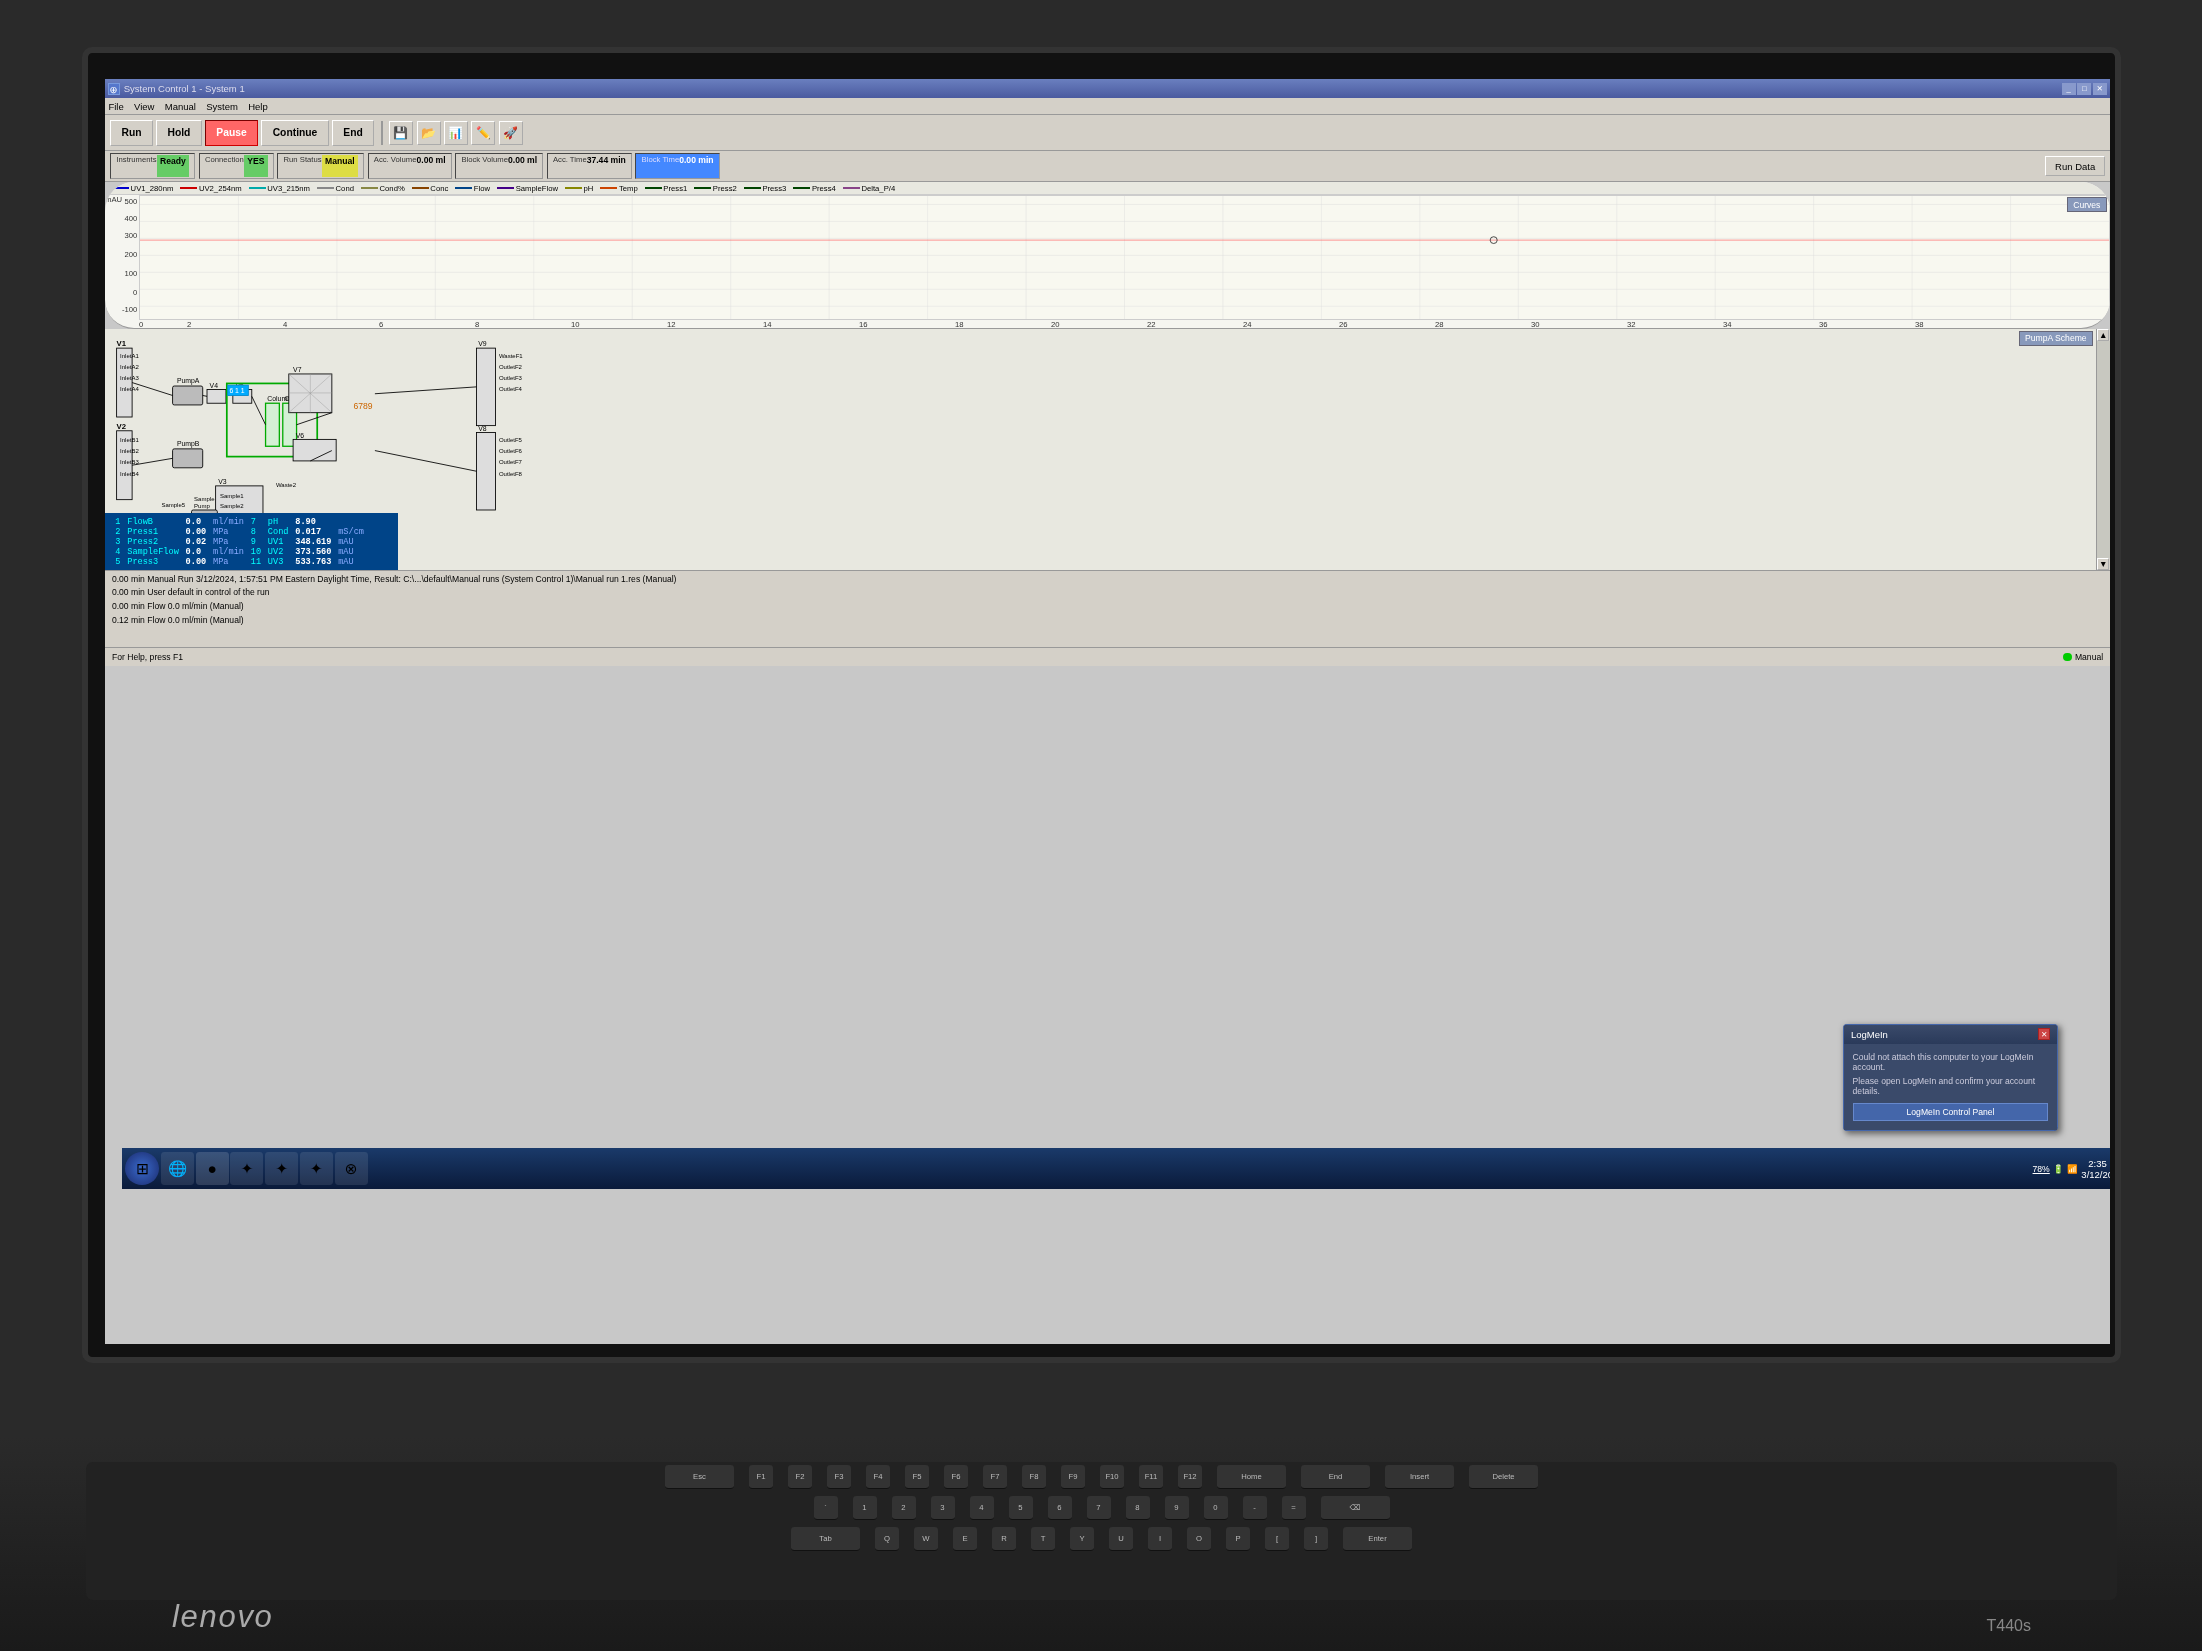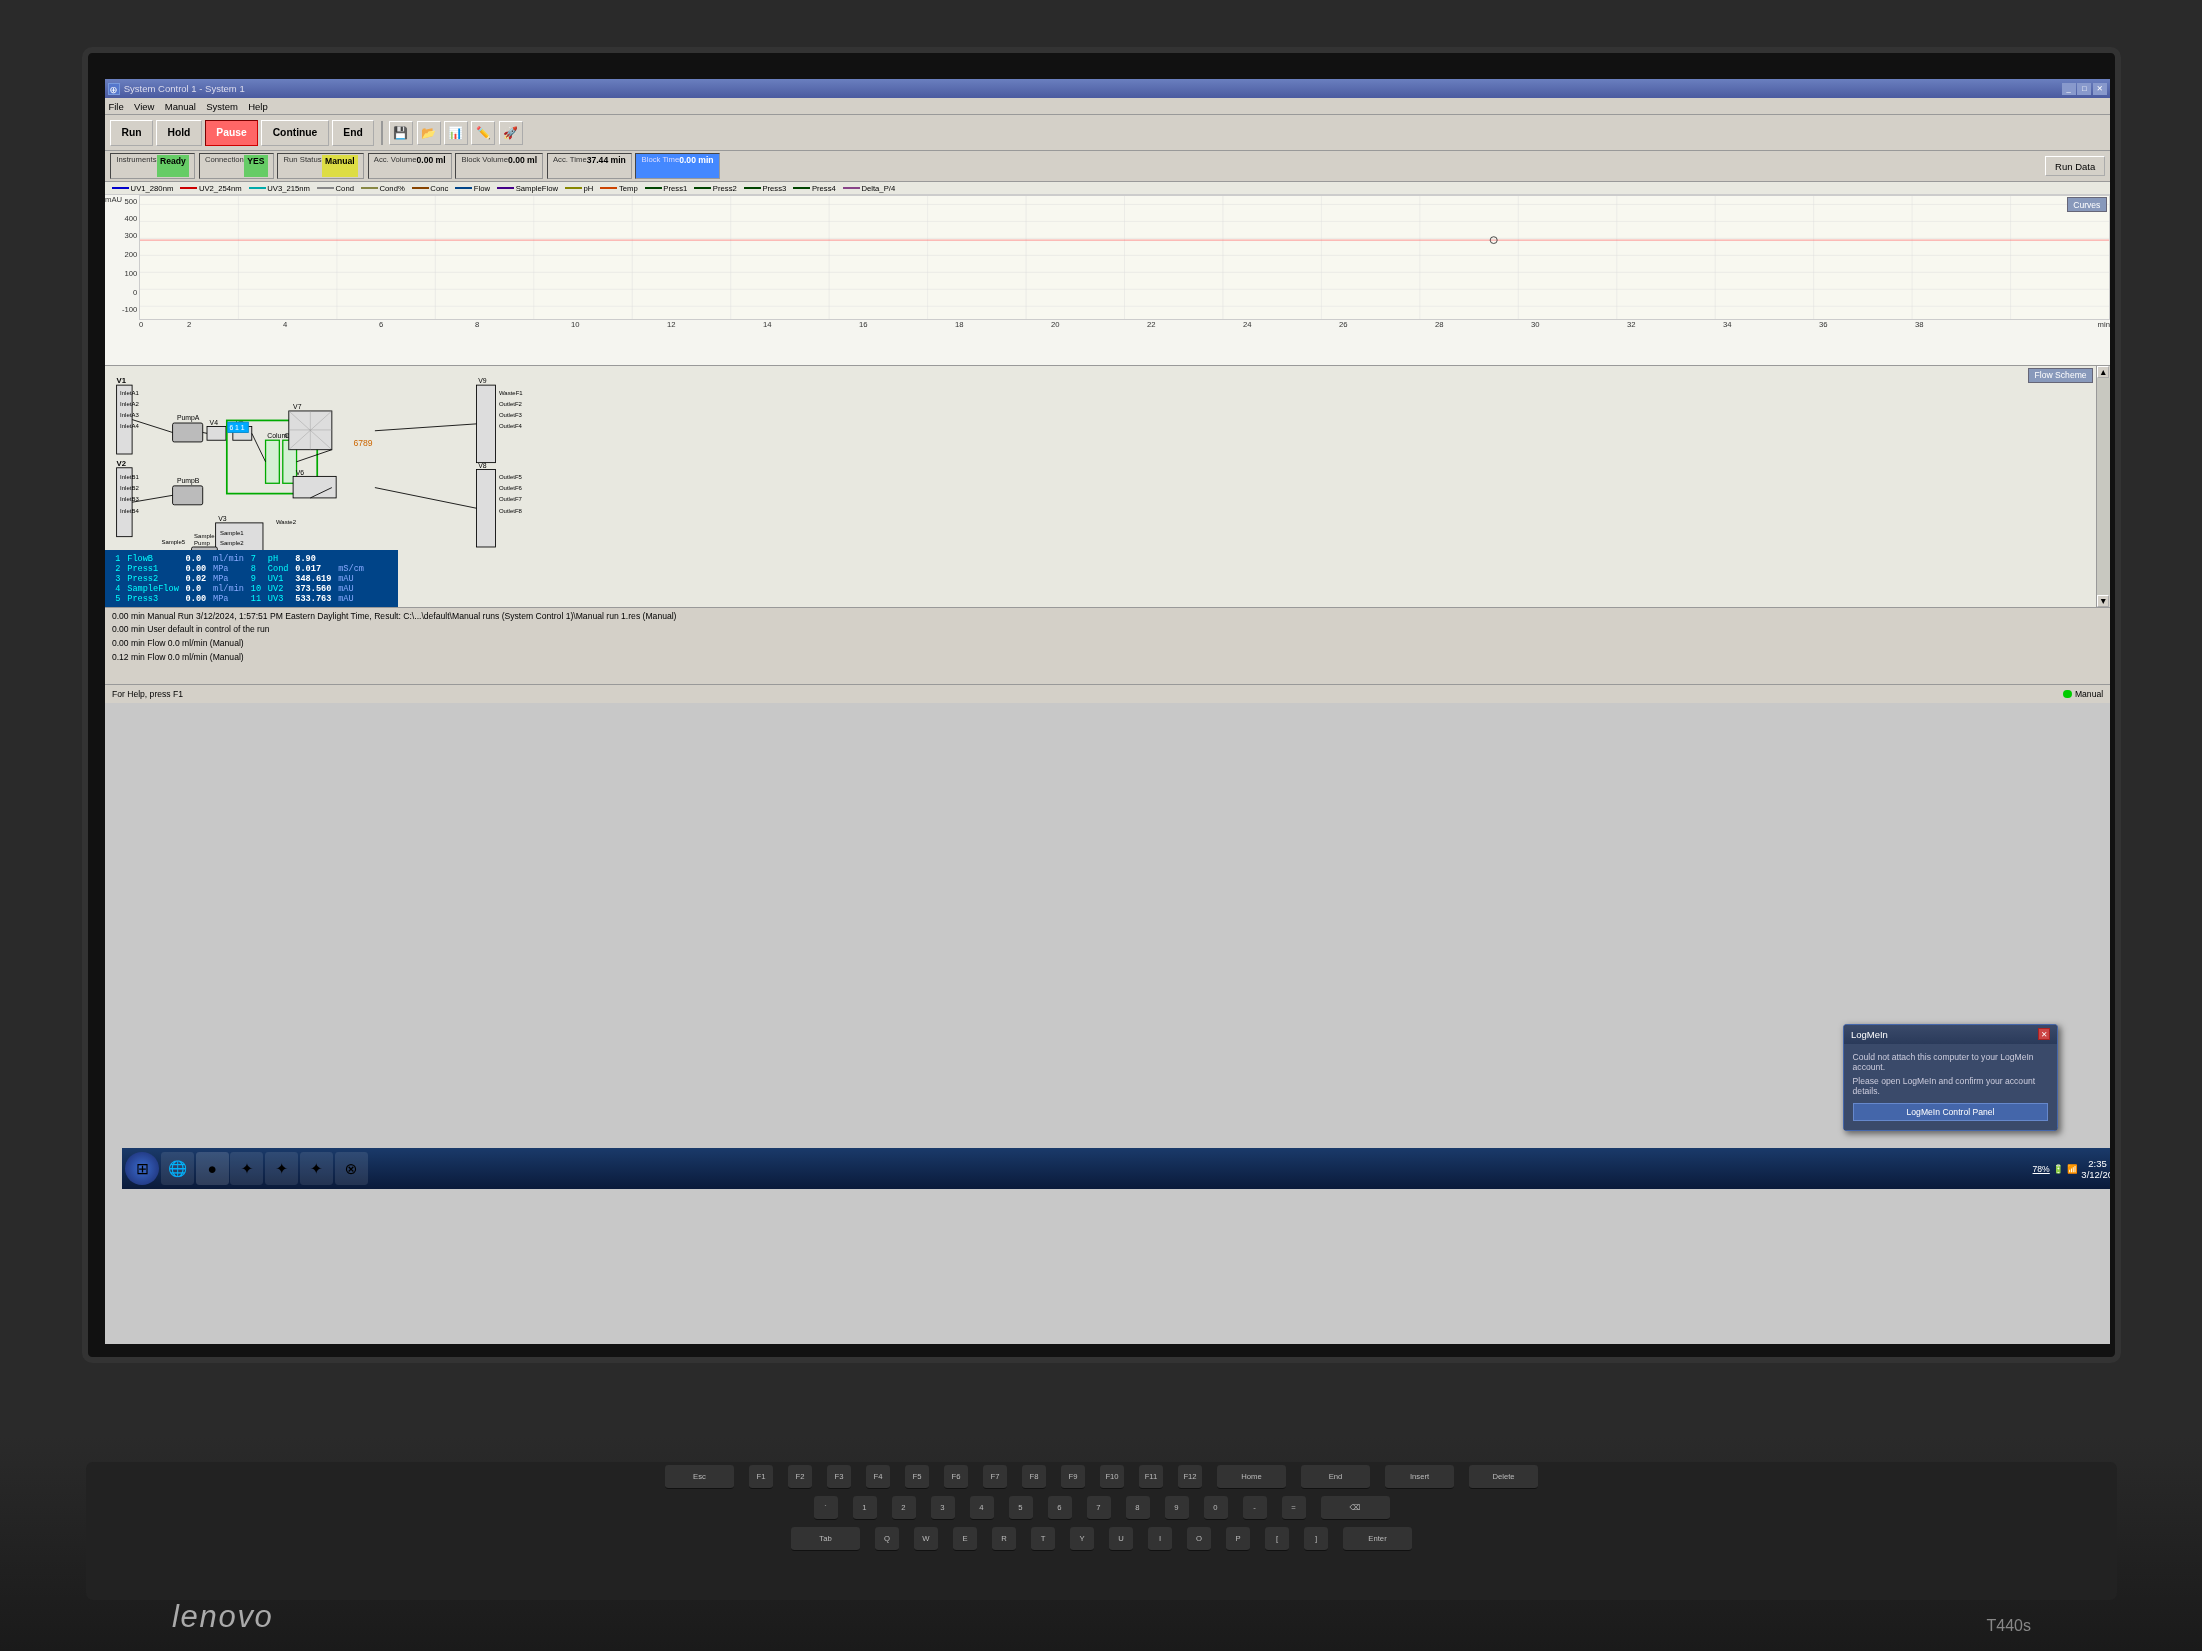--- a/index.html
+++ b/index.html
@@ -185,25 +185,26 @@
       height: 20.6px;
       padding: 0 8.6px;
       background: #d4d0c8;
       border: 1.7px outset #fff;
       font-size: 9.5px;
       cursor: pointer;
     }
 
     
     .chart-area {
-      height: 184px;
+      height: 147px;
       background: #f5f5f0;
       border-bottom: 1.7px solid #999;
       position: relative;
       overflow: hidden;
+      border-radius: 29px;
     }
 
     .chart-legend {
       display: flex;
       gap: 6.9px;
       padding: 1.7px 6.9px;
       font-size: 7.7px;
       border-bottom: 0.9px solid #ccc;
       background: #e8e8e0;
       flex-wrap: wrap;
@@ -755,21 +756,21 @@
           <span style="width:96px;">32</span>
           <span style="width:96px;">34</span>
           <span style="width:96px;">36</span>
           <span style="width:96px;">38</span>
           <span style="flex:1;text-align:right;">min</span>
         </div>
       </div>
 
       <div class="main-content">
         <div class="flow-scheme">
-          <button class="flow-scheme-label">Flow Scheme</button>
+          <button class="flow-scheme-label">PumpA Scheme</button>
 
           <svg width="706" height="224" style="position:absolute;top:6.9px;left:3.4px;" viewBox="0 0 820 260">
 
             <text x="10" y="12" font-size="9" font-weight="bold">V1</text>
             <rect x="10" y="14" width="18" height="80" fill="#ddd" stroke="#000" stroke-width="1"></rect>
 
             <text x="14" y="25" font-size="7">InletA1</text>
             <text x="14" y="38" font-size="7">InletA2</text>
             <text x="14" y="51" font-size="7">InletA3</text>
             <text x="14" y="64" font-size="7">InletA4</text>

